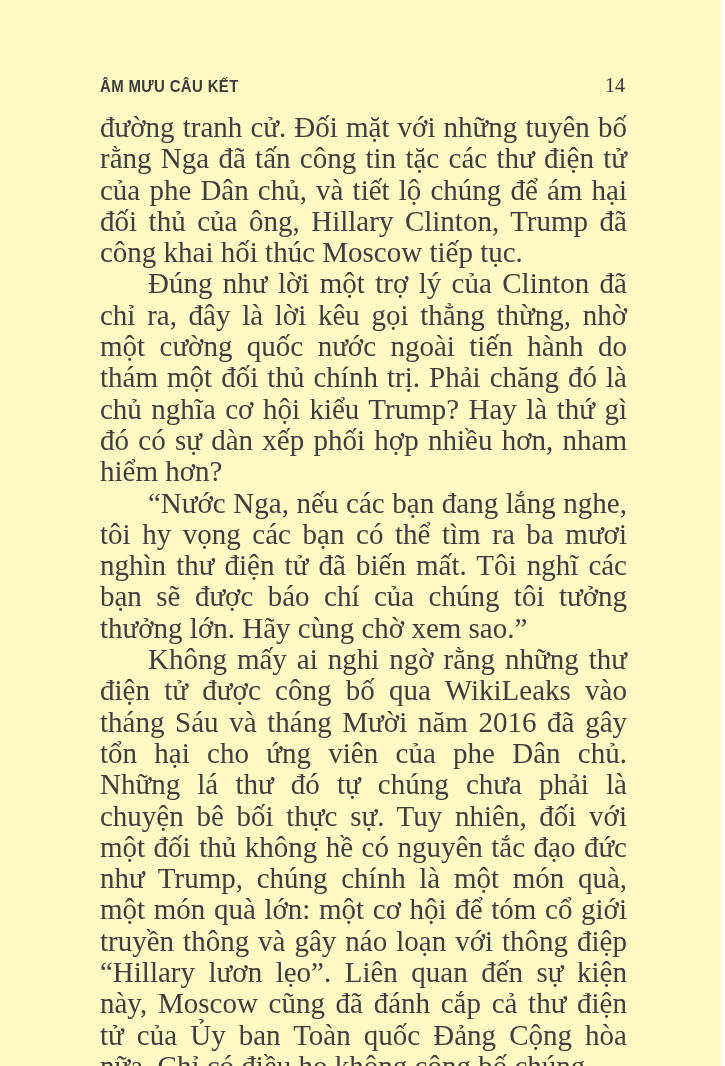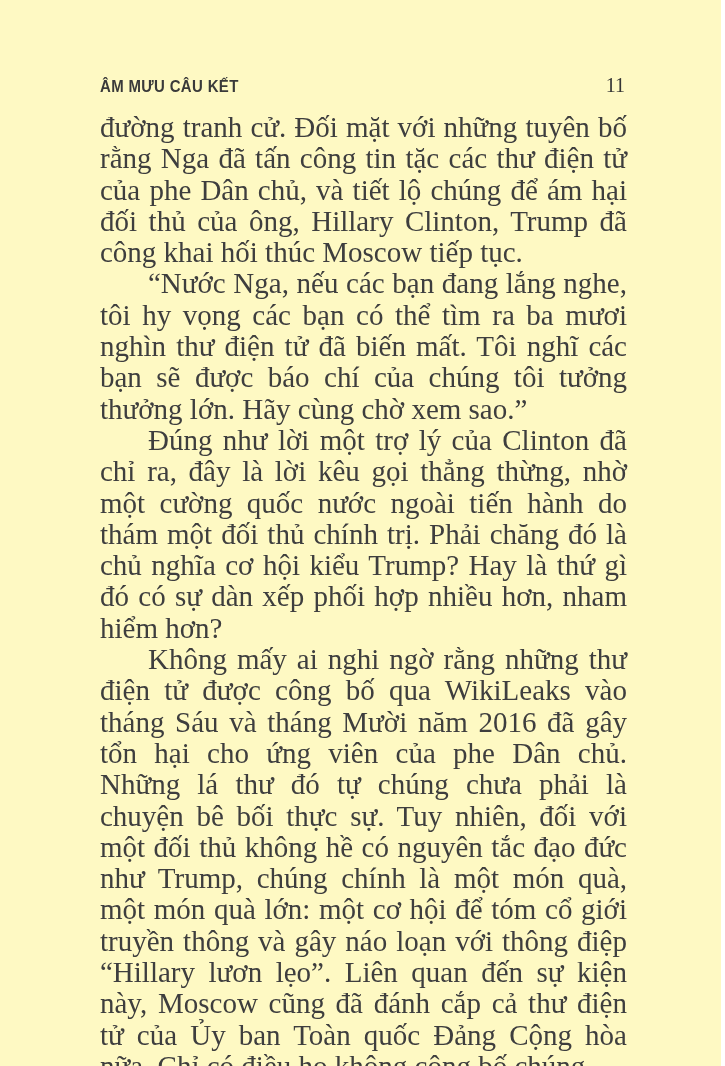--- a/index.html
+++ b/index.html
@@ -56,21 +56,21 @@
   .body-text p.indent {
     text-indent: 48px;
   }
 </style>
 </head>
 <body>
 
 <div class="page">
   <div class="header">
     <span class="running-title">ÂM MƯU CÂU KẾT</span>
-    <span class="page-number">11</span>
+    <span class="page-number">14</span>
   </div>
   <div class="body-text">
       <p>đường tranh cử. Đối mặt với những tuyên bố rằng Nga đã tấn công tin tặc các thư điện tử của phe Dân chủ, và tiết lộ chúng để ám hại đối thủ của ông, Hillary Clinton, Trump đã công khai hối thúc Moscow tiếp tục.</p>
+      <p class="indent">Đúng như lời một trợ lý của Clinton đã chỉ ra, đây là lời kêu gọi thẳng thừng, nhờ một cường quốc nước ngoài tiến hành do thám một đối thủ chính trị. Phải chăng đó là chủ nghĩa cơ hội kiểu Trump? Hay là thứ gì đó có sự dàn xếp phối hợp nhiều hơn, nham hiểm hơn?</p>
       <p class="indent">“Nước Nga, nếu các bạn đang lắng nghe, tôi hy vọng các bạn có thể tìm ra ba mươi nghìn thư điện tử đã biến mất. Tôi nghĩ các bạn sẽ được báo chí của chúng tôi tưởng thưởng lớn. Hãy cùng chờ xem sao.”</p>
-      <p class="indent">Đúng như lời một trợ lý của Clinton đã chỉ ra, đây là lời kêu gọi thẳng thừng, nhờ một cường quốc nước ngoài tiến hành do thám một đối thủ chính trị. Phải chăng đó là chủ nghĩa cơ hội kiểu Trump? Hay là thứ gì đó có sự dàn xếp phối hợp nhiều hơn, nham hiểm hơn?</p>
       <p class="indent">Không mấy ai nghi ngờ rằng những thư điện tử được công bố qua WikiLeaks vào tháng Sáu và tháng Mười năm 2016 đã gây tổn hại cho ứng viên của phe Dân chủ. Những lá thư đó tự chúng chưa phải là chuyện bê bối thực sự. Tuy nhiên, đối với một đối thủ không hề có nguyên tắc đạo đức như Trump, chúng chính là một món quà, một món quà lớn: một cơ hội để tóm cổ giới truyền thông và gây náo loạn với thông điệp “Hillary lươn lẹo”. Liên quan đến sự kiện này, Moscow cũng đã đánh cắp cả thư điện tử của Ủy ban Toàn quốc Đảng Cộng hòa nữa. Chỉ có điều họ không công bố chúng.</p>
     </div>
 </div>
 
 </body></html>

